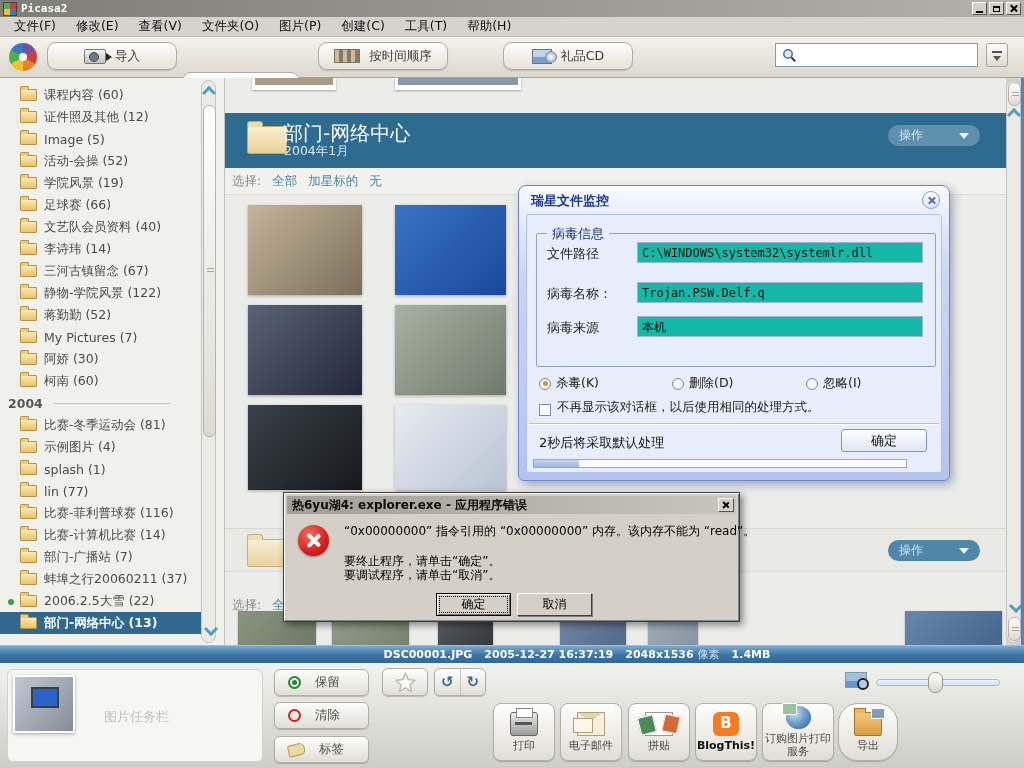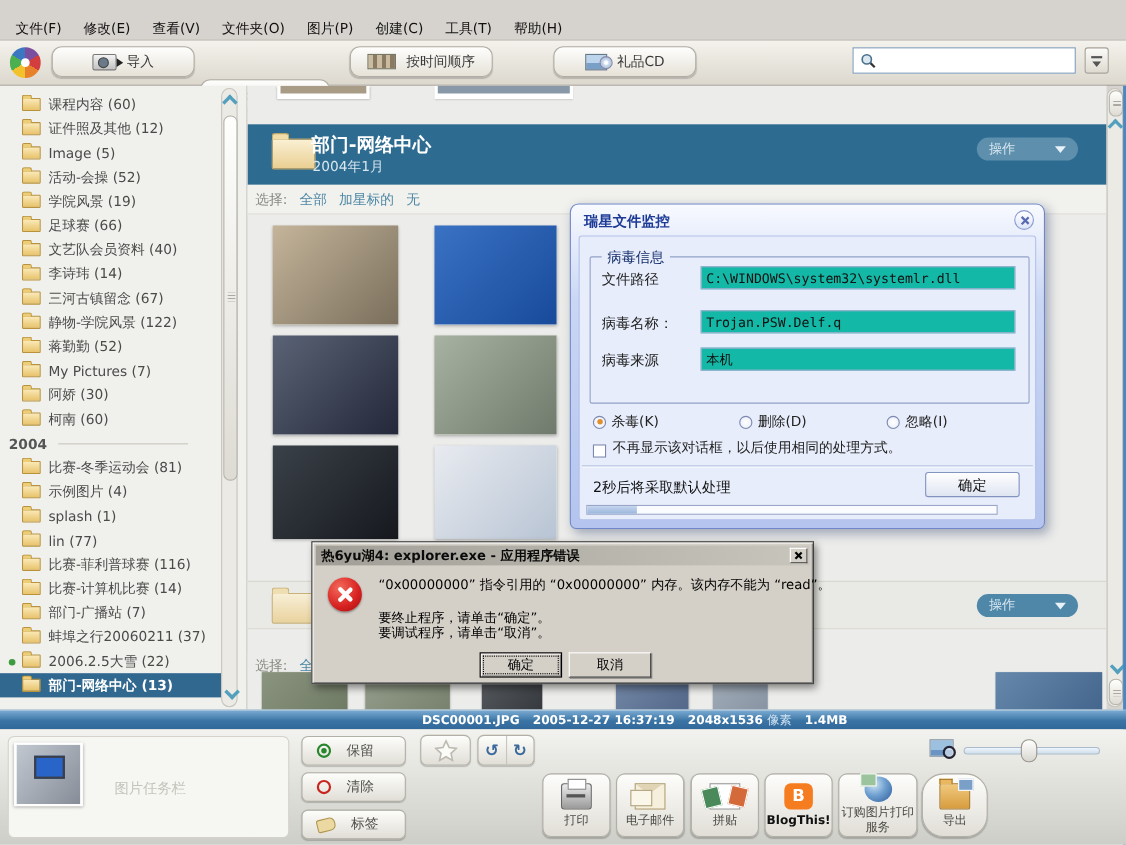--- a/index.html
+++ b/index.html
@@ -75,21 +75,21 @@
   .main{position:absolute;left:225px;top:78px;width:781px;height:567px;background:#ececea;overflow:hidden}
   .cut-thumb{position:absolute;top:0;height:12px;background:#fff;box-shadow:0 1px 2px rgba(0,0,0,.3)}
   .cut-thumb .inner{position:absolute;left:3px;right:3px;top:0;height:7px}
   .album-header{position:absolute;left:0;top:35px;width:100%;height:55px;background:#2d6b90;color:#fff}
   .album-header2{position:absolute;left:0;top:450px;width:100%;height:44px;background:#e9e9e5;
     border-top:1px solid #d8d6ce;border-bottom:1px solid #dcdad2;box-sizing:border-box}
   .big-folder{position:absolute;width:38px;height:26px;background:linear-gradient(#faf0d4,#eacf92);
     border:1px solid #c4a868;border-radius:2px}
   .big-folder::before{content:"";position:absolute;top:-6px;left:-1px;width:14px;height:5px;background:#f0ddaa;
     border:1px solid #c4a868;border-bottom:none;border-radius:3px 3px 0 0}
-  .album-title{position:absolute;left:58px;top:7px;font-size:17px;font-weight:bold}
+  .album-title{position:absolute;left:58px;top:7px;font-size:20px;font-weight:normal}
   .album-date{position:absolute;left:59px;top:30px;font-size:12.5px;color:#d8e6ef}
   .pill{position:absolute;right:26px;top:12px;width:92px;height:21px;border-radius:11px;background:#5e90ae;
     color:#d5e5ee;font-size:12px;display:flex;align-items:center;padding:0 11px;box-sizing:border-box}
   .pill.teal2{background:#4f87a9;top:11px}
   .pill .tri{margin-left:auto;width:0;height:0;border-left:5px solid transparent;border-right:5px solid transparent;border-top:6px solid #e8f2f8}
   .sel-row{position:absolute;left:0;width:100%;height:27px;background:#f1f1ed;border-bottom:1px solid #dddbd3;
     display:flex;align-items:center;padding-left:7px;gap:11px;color:#8a8a84;box-sizing:border-box;font-size:12.5px}
   .sel-row.plain{background:#ececea;border-bottom:none}
   .sel-link{color:#4e88a6}
   .photo{position:absolute;box-shadow:0 1px 3px rgba(0,0,0,.3)}
@@ -203,20 +203,35 @@
     border:1px solid;border-color:#fff #404040 #404040 #fff;box-shadow:1px 1px 0 #808080}
   .e-btn.default{left:152px;border:1px solid #000;box-shadow:inset 1px 1px 0 #fff,inset -1px -1px 0 #777;
     outline:1px dotted #000;outline-offset:-4px}
   .e-btn.cancel{left:233px}
 </style>
 </head>
 <body>
 
 <div class="screen">
 
+  <div class="titlebar">
+    <span class="app-icon"></span>
+    <span class="title-text">Picasa2</span>
+    <span class="win-btns">
+      <span class="wbtn">
+          <span class="g-min"></span>
+        </span>
+      <span class="wbtn">
+          <span class="g-max"></span>
+        </span>
+      <span class="wbtn">
+          <span class="g-close"></span>
+        </span>
+    </span>
+  </div>
 
   <div class="menubar" id="menubar">
       <div class="menu-item">文件(F)</div>
       <div class="menu-item">修改(E)</div>
       <div class="menu-item">查看(V)</div>
       <div class="menu-item">文件夹(O)</div>
       <div class="menu-item">图片(P)</div>
       <div class="menu-item">创建(C)</div>
       <div class="menu-item">工具(T)</div>
       <div class="menu-item">帮助(H)</div>

